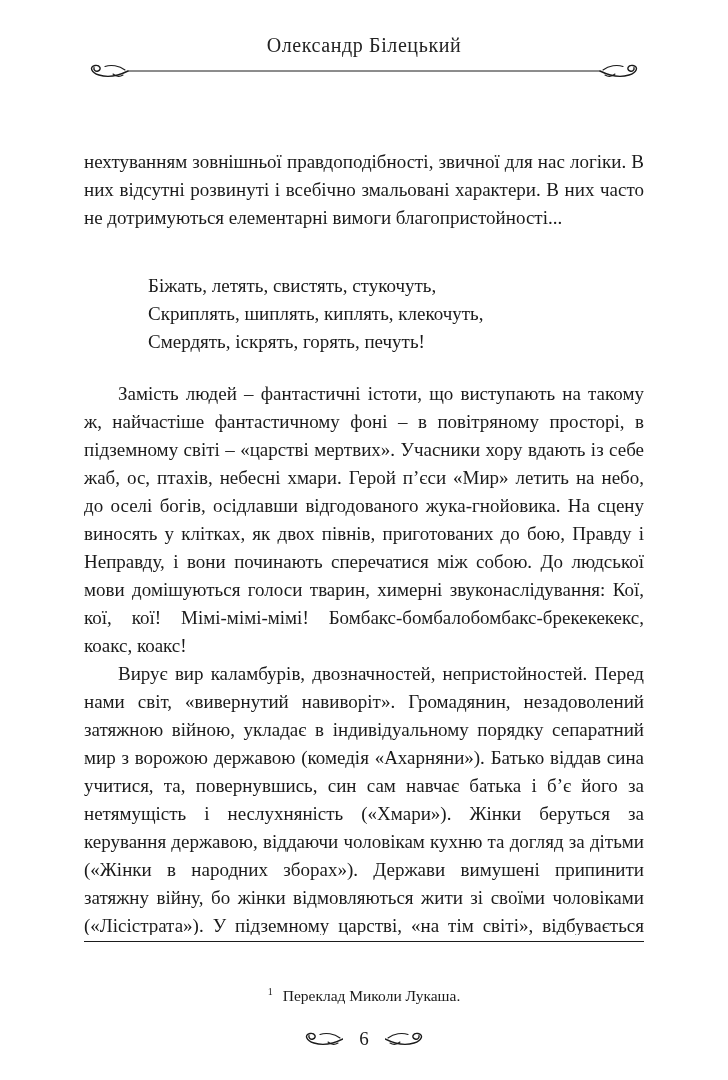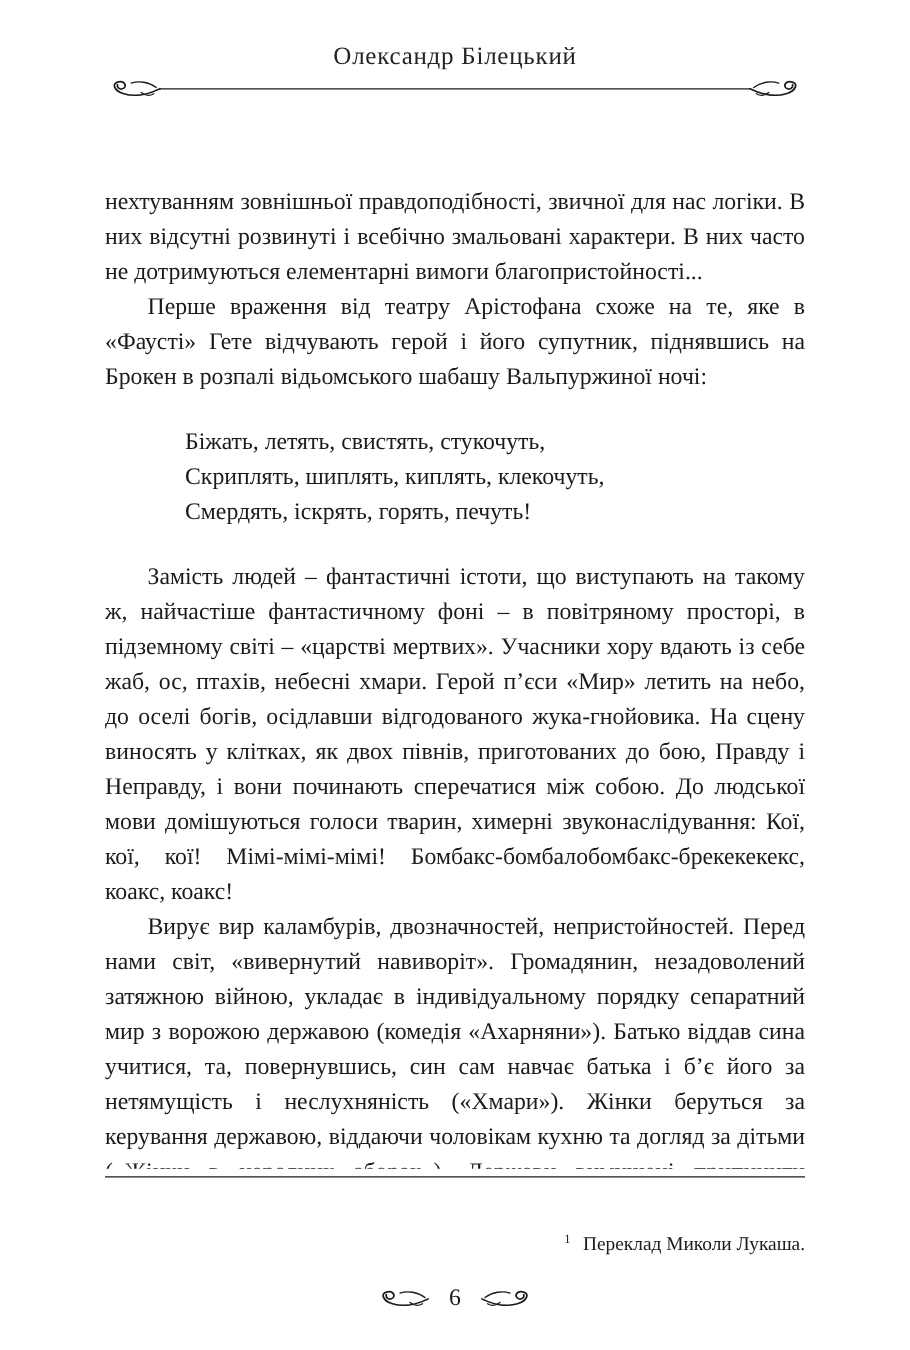--- a/index.html
+++ b/index.html
@@ -27,40 +27,40 @@
     flex: 1 1 auto;
     overflow: hidden;
     padding-top: 24px;
     font-size: 19px;
     line-height: 28px;
     text-align: justify;
   }
   p.para { text-indent: 34px; }
   p.para.no-indent { text-indent: 0; margin-top: 44px; }
   .verse {
-    margin: 24px 0 24px 64px;
+    margin: 40px 0 24px 64px;
     text-align: left;
   }
   .verse-line { white-space: nowrap; }
   sup.ref {
     font-size: 11px;
     vertical-align: super;
     line-height: 0;
   }
   .footnote-block { flex: 0 0 auto; padding-top: 6px; }
   .footnote-rule {
     border: none;
     border-top: 1px solid #1b1b1b;
     height: 0;
     margin-bottom: 9px;
   }
   .footnote {
     font-size: 15.5px;
     line-height: 20px;
-    text-align: right;
+    text-align: center;
     margin-top: 40px;
   }
   .fn-marker {
     font-size: 10px;
     vertical-align: super;
     margin-right: 10px;
   }
   .footer {
     flex: 0 0 auto;
     display: flex;
@@ -88,21 +88,20 @@
         </g>
       </defs>
       <line x1="44" y1="9" x2="516" y2="9" stroke="#1b1b1b" stroke-width="1"></line>
       <use href="#curl"></use>
       <use href="#curl" transform="translate(560,0) scale(-1,1)"></use>
     </svg>
   </div>
 
   <div class="content">
     <p class="para no-indent">нехтуванням зовнішньої правдоподібності, звичної для нас логіки. В них відсутні розвинуті і всебічно змальовані характери. В них часто не дотримуються елементарні вимоги благопристойності...</p>
-    <p class="para">Перше враження від театру Арістофана схоже на те, яке в «Фаусті» Гете відчувають герой і його супутник, піднявшись на Брокен в розпалі відьомського шабашу Вальпуржиної ночі:</p>
 
     <div class="verse">
       <div class="verse-line"><span>Біжать, летять, свистять, стукочуть,</span></div>
       <div class="verse-line"><span>Скриплять, шиплять, киплять, клекочуть,</span></div>
       <div class="verse-line"><span>Смердять, іскрять, горять, печуть!</span></div>
     </div>
 
     <p class="para">Замість людей – фантастичні істоти, що виступають на такому ж, найчастіше фантастичному фоні – в повітряному просторі, в підземному світі – «царстві мертвих». Учасники хору вдають із себе жаб, ос, птахів, небесні хмари. Герой п’єси «Мир» летить на небо, до оселі богів, осідлавши відгодованого жука-гнойовика. На сцену виносять у клітках, як двох півнів, приготованих до бою, Правду і Неправду, і вони починають сперечатися між собою. До людської мови домішуються голоси тварин, химерні звуконаслідування: Кої, кої, кої! Мімі-мімі-мімі! Бомбакс-бомбалобомбакс-брекекекекс, коакс, коакс!</p>
     <p class="para">Вирує вир каламбурів, двозначностей, непристойностей. Перед нами світ, «вивернутий навиворіт». Громадянин, незадоволений затяжною війною, укладає в індивідуальному порядку сепаратний мир з ворожою державою (комедія «Ахарняни»). Батько віддав сина учитися, та, повернувшись, син сам навчає батька і б’є його за нетямущість і неслухняність («Хмари»). Жінки беруться за керування державою, віддаючи чоловікам кухню та догляд за дітьми («Жінки в народних зборах»). Держави вимушені припинити затяжну війну, бо жінки відмовляються жити зі своїми чоловіками («Лісістрата»). У підземному царстві, «на тім світі», відбувається літературний диспут, внаслідок яко-</p>
   </div>

